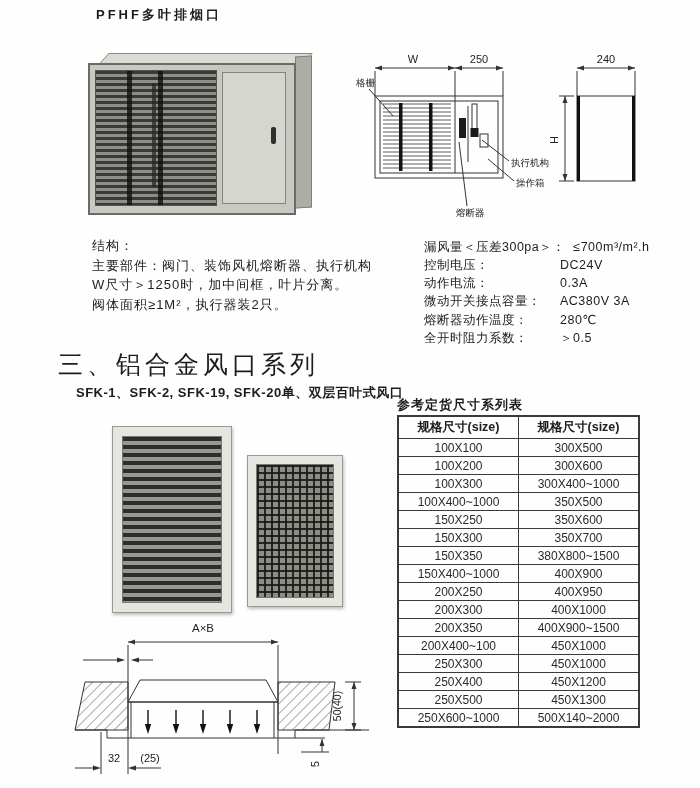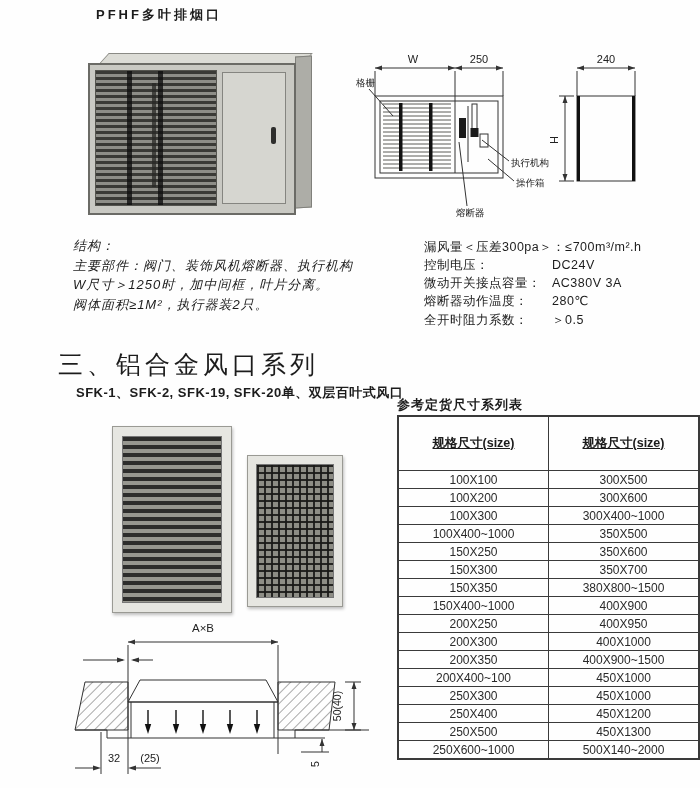--- a/index.html
+++ b/index.html
@@ -4,23 +4,23 @@
 <style>
   html,body{margin:0;padding:0;background:#ffffff;}
   .page{
     position:relative;width:700px;height:788px;background:#fefefe;overflow:hidden;
     font-family:"Liberation Sans","DejaVu Sans",sans-serif;color:#1c1c1c;
   }
   .abs{position:absolute;}
 
   
   .doc-title{left:74px;top:6px;font-size:13px;font-weight:bold;letter-spacing:3px;padding-left:22px;}
-  .struct-block{left:73px;top:236px;font-size:13px;line-height:1.5;letter-spacing:1px;font-style:italic;}
+  .struct-block{left:92px;top:236px;font-size:13px;line-height:1.5;letter-spacing:1px;}
   .tech-block{left:424px;top:238px;font-size:12.5px;line-height:1.45;letter-spacing:0.5px;}
-  .tp-row{display:flex;}
+  .tp-row{display:flex;gap:8px;}
   .tp-label{display:inline-block;min-width:128px;}
   .section-heading{left:58px;top:348px;font-size:25px;font-weight:normal;letter-spacing:4px;}
   .section-subtitle{left:76px;top:384px;font-size:13px;font-weight:bold;letter-spacing:0.5px;}
 
   
   .photo-unit{left:88px;top:53px;width:224px;height:160px;}
   .unit-top{position:absolute;left:10px;top:0;width:202px;height:10px;background:#dedeb d8;background:#dcdcd6;border:1px solid #8a8a85;transform:skewX(-42deg);transform-origin:bottom left;}
   .unit-side{position:absolute;right:0;top:3px;width:15px;height:150px;background:#adada7;border:1px solid #80807b;transform:skewY(-4deg);}
   .unit-front{position:absolute;left:0;top:10px;width:204px;height:148px;background:#c9c9c3;border:2px solid #6b6b66;}
   .unit-louvers{position:absolute;left:5px;top:5px;width:120px;height:134px;
@@ -40,21 +40,21 @@
   .grille-double .mesh{position:absolute;left:8px;top:8px;right:8px;bottom:8px;
     background:
       repeating-linear-gradient(180deg,rgba(25,25,23,.9) 0 2px,transparent 2px 7px),
       repeating-linear-gradient(90deg,#262624 0 2px,#8d8d85 2px 7px);
     border:1px solid #777;}
 
   
   .table-title{left:397px;top:396px;font-size:13px;font-weight:bold;letter-spacing:1px;}
   .size-table{left:397px;top:415px;}
   .size-table table{border-collapse:collapse;border:2px solid #3a3a3a;font-size:12px;}
-  .size-table th{width:119px;height:21px;border:1px solid #3a3a3a;font-weight:bold;font-size:12.5px;padding:16px;text-decoration:underline;}
+  .size-table th{width:119px;height:21px;border:1px solid #3a3a3a;font-weight:bold;font-size:12.5px;padding:0;}
   .size-table td{width:119px;height:17px;border:1px solid #3a3a3a;text-align:center;padding:0;color:#2a2a2a;}
   .table-note{left:397px;top:731px;width:262px;font-size:11px;line-height:1.35;letter-spacing:0.2px;}
 
   
   .diag{stroke:#333;fill:none;stroke-width:1;}
   svg text{fill:#222;stroke:none;font-family:"Liberation Sans","DejaVu Sans",sans-serif;}
   .top-diagram{left:355px;top:44px;}
   .bottom-diagram{left:73px;top:612px;}
 </style>
 </head>
@@ -161,20 +161,24 @@
     <div>
         <div class="tp-row">
           <span class="tp-label">漏风量＜压差300pa＞：</span>
           <span>≤700m³/m².h</span>
         </div>
         <div class="tp-row">
           <span class="tp-label">控制电压：</span>
           <span>DC24V</span>
         </div>
         <div class="tp-row">
+          <span class="tp-label">动作电流：</span>
+          <span>0.3A</span>
+        </div>
+        <div class="tp-row">
           <span class="tp-label">微动开关接点容量：</span>
           <span>AC380V 3A</span>
         </div>
         <div class="tp-row">
           <span class="tp-label">熔断器动作温度：</span>
           <span>280℃</span>
         </div>
         <div class="tp-row">
           <span class="tp-label">全开时阻力系数：</span>
           <span>＞0.5</span>

